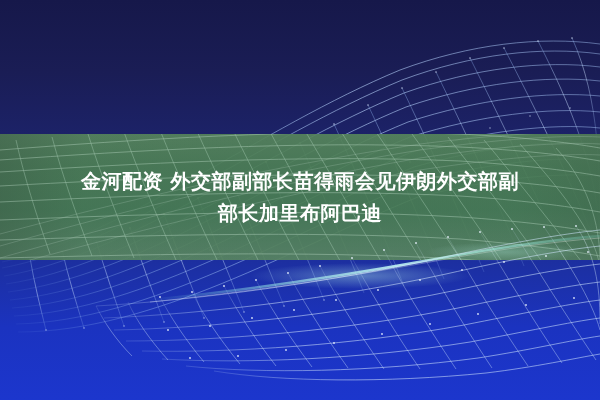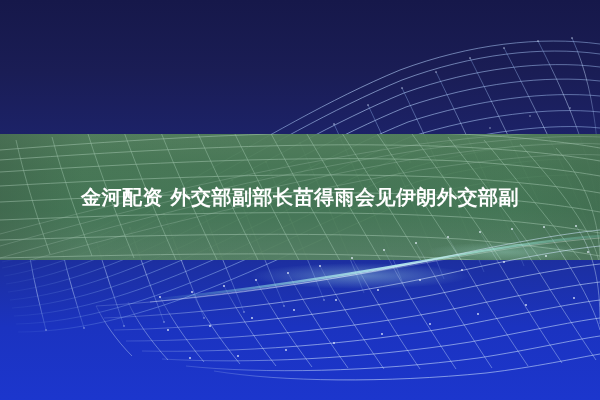--- a/index.html
+++ b/index.html
@@ -305,15 +305,16 @@
       <circle cx="382" cy="334" r="0.9"></circle>
         <circle cx="430" cy="324" r="0.9"></circle>
       <circle cx="478" cy="314" r="0.9"></circle>
         <circle cx="526" cy="305" r="0.9"></circle>
       <circle cx="574" cy="298" r="0.9"></circle>
     </g>
   </svg>
 
   <div class="headline">
     <span class="line">金河配资 外交部副部长苗得雨会见伊朗外交部副</span>
+    <span class="line">部长加里布阿巴迪</span>
   </div>
 
 </div>
 
 </body></html>

